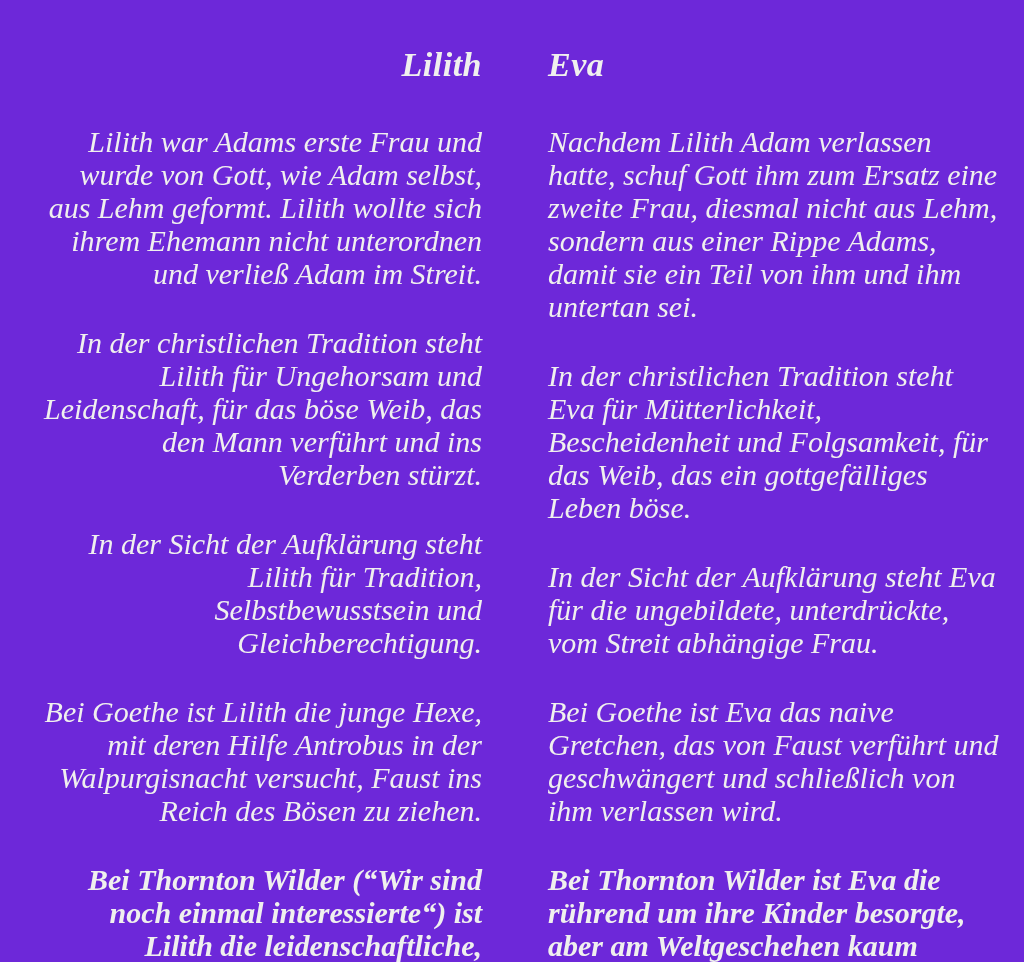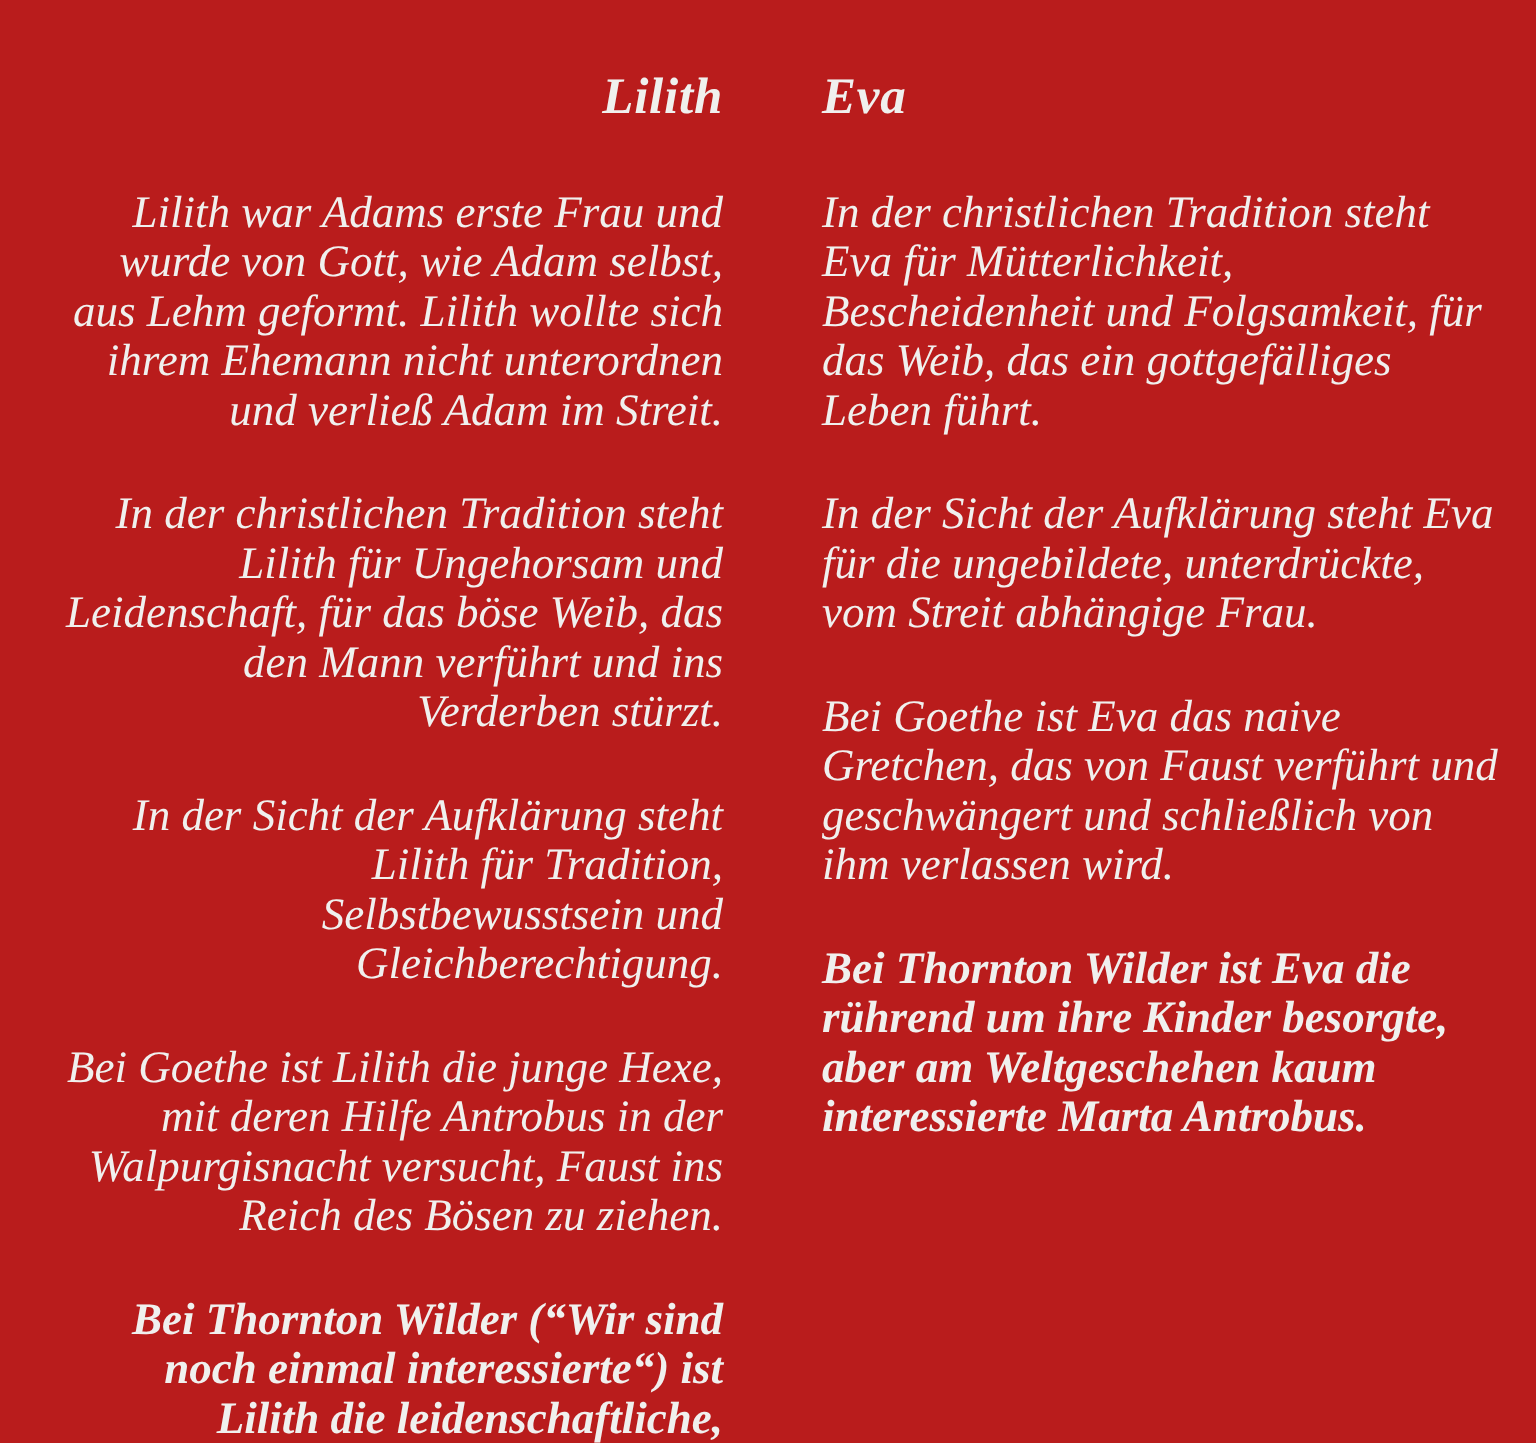--- a/index.html
+++ b/index.html
@@ -7,21 +7,21 @@
     padding: 0;
     width: 1024px;
     height: 962px;
     background: #000000;
     overflow: hidden;
   }
   .page {
     box-sizing: border-box;
     width: 1024px;
     height: 962px;
-    background: #b91c1c;
+    background: #6d28d9;
     display: flex;
     align-items: flex-start;
     padding-top: 44px;
     color: #f0f0ee;
     font-family: "Liberation Serif", "DejaVu Serif", serif;
     font-style: italic;
   }
   .column {
     box-sizing: border-box;
   }
@@ -63,19 +63,20 @@
     <h1 class="col-title">Lilith</h1>
     <p class="col-para">Lilith war Adams erste Frau und wurde von Gott, wie Adam selbst, aus Lehm geformt. Lilith wollte sich ihrem Ehemann nicht unterordnen und verließ Adam im Streit.</p>
     <p class="col-para">In der christlichen Tradition steht Lilith für Ungehorsam und Leidenschaft, für das böse Weib, das den Mann verführt und ins Verderben stürzt.</p>
     <p class="col-para">In der Sicht der Aufklärung steht Lilith für Tradition, Selbstbewusstsein und Gleichberechtigung.</p>
     <p class="col-para">Bei Goethe ist Lilith die junge Hexe, mit deren Hilfe Antrobus in der Walpurgisnacht versucht, Faust ins Reich des Bösen zu ziehen.</p>
     <p class="col-para">Bei Thornton Wilder (“Wir sind noch einmal interessierte“) ist Lilith die leidenschaftliche, wissbegierige und ehrgeizige Sabina.</p>
   </div>
 
   <div class="column column-right">
     <h1 class="col-title">Eva</h1>
-    <p class="col-para">In der christlichen Tradition steht Eva für Mütterlichkeit, Bescheidenheit und Folgsamkeit, für das Weib, das ein gottgefälliges Leben führt.</p>
+    <p class="col-para">Nachdem Lilith Adam verlassen hatte, schuf Gott ihm zum Ersatz eine zweite Frau, diesmal nicht aus Lehm, sondern aus einer Rippe Adams, damit sie ein Teil von ihm und ihm untertan sei.</p>
+    <p class="col-para">In der christlichen Tradition steht Eva für Mütterlichkeit, Bescheidenheit und Folgsamkeit, für das Weib, das ein gottgefälliges Leben böse.</p>
     <p class="col-para">In der Sicht der Aufklärung steht Eva für die ungebildete, unterdrückte, vom Streit abhängige Frau.</p>
     <p class="col-para">Bei Goethe ist Eva das naive Gretchen, das von Faust verführt und geschwängert und schließlich von ihm verlassen wird.</p>
     <p class="col-para">Bei Thornton Wilder ist Eva die rührend um ihre Kinder besorgte, aber am Weltgeschehen kaum interessierte Marta Antrobus.</p>
   </div>
 
 </div>
 
 </body></html>

